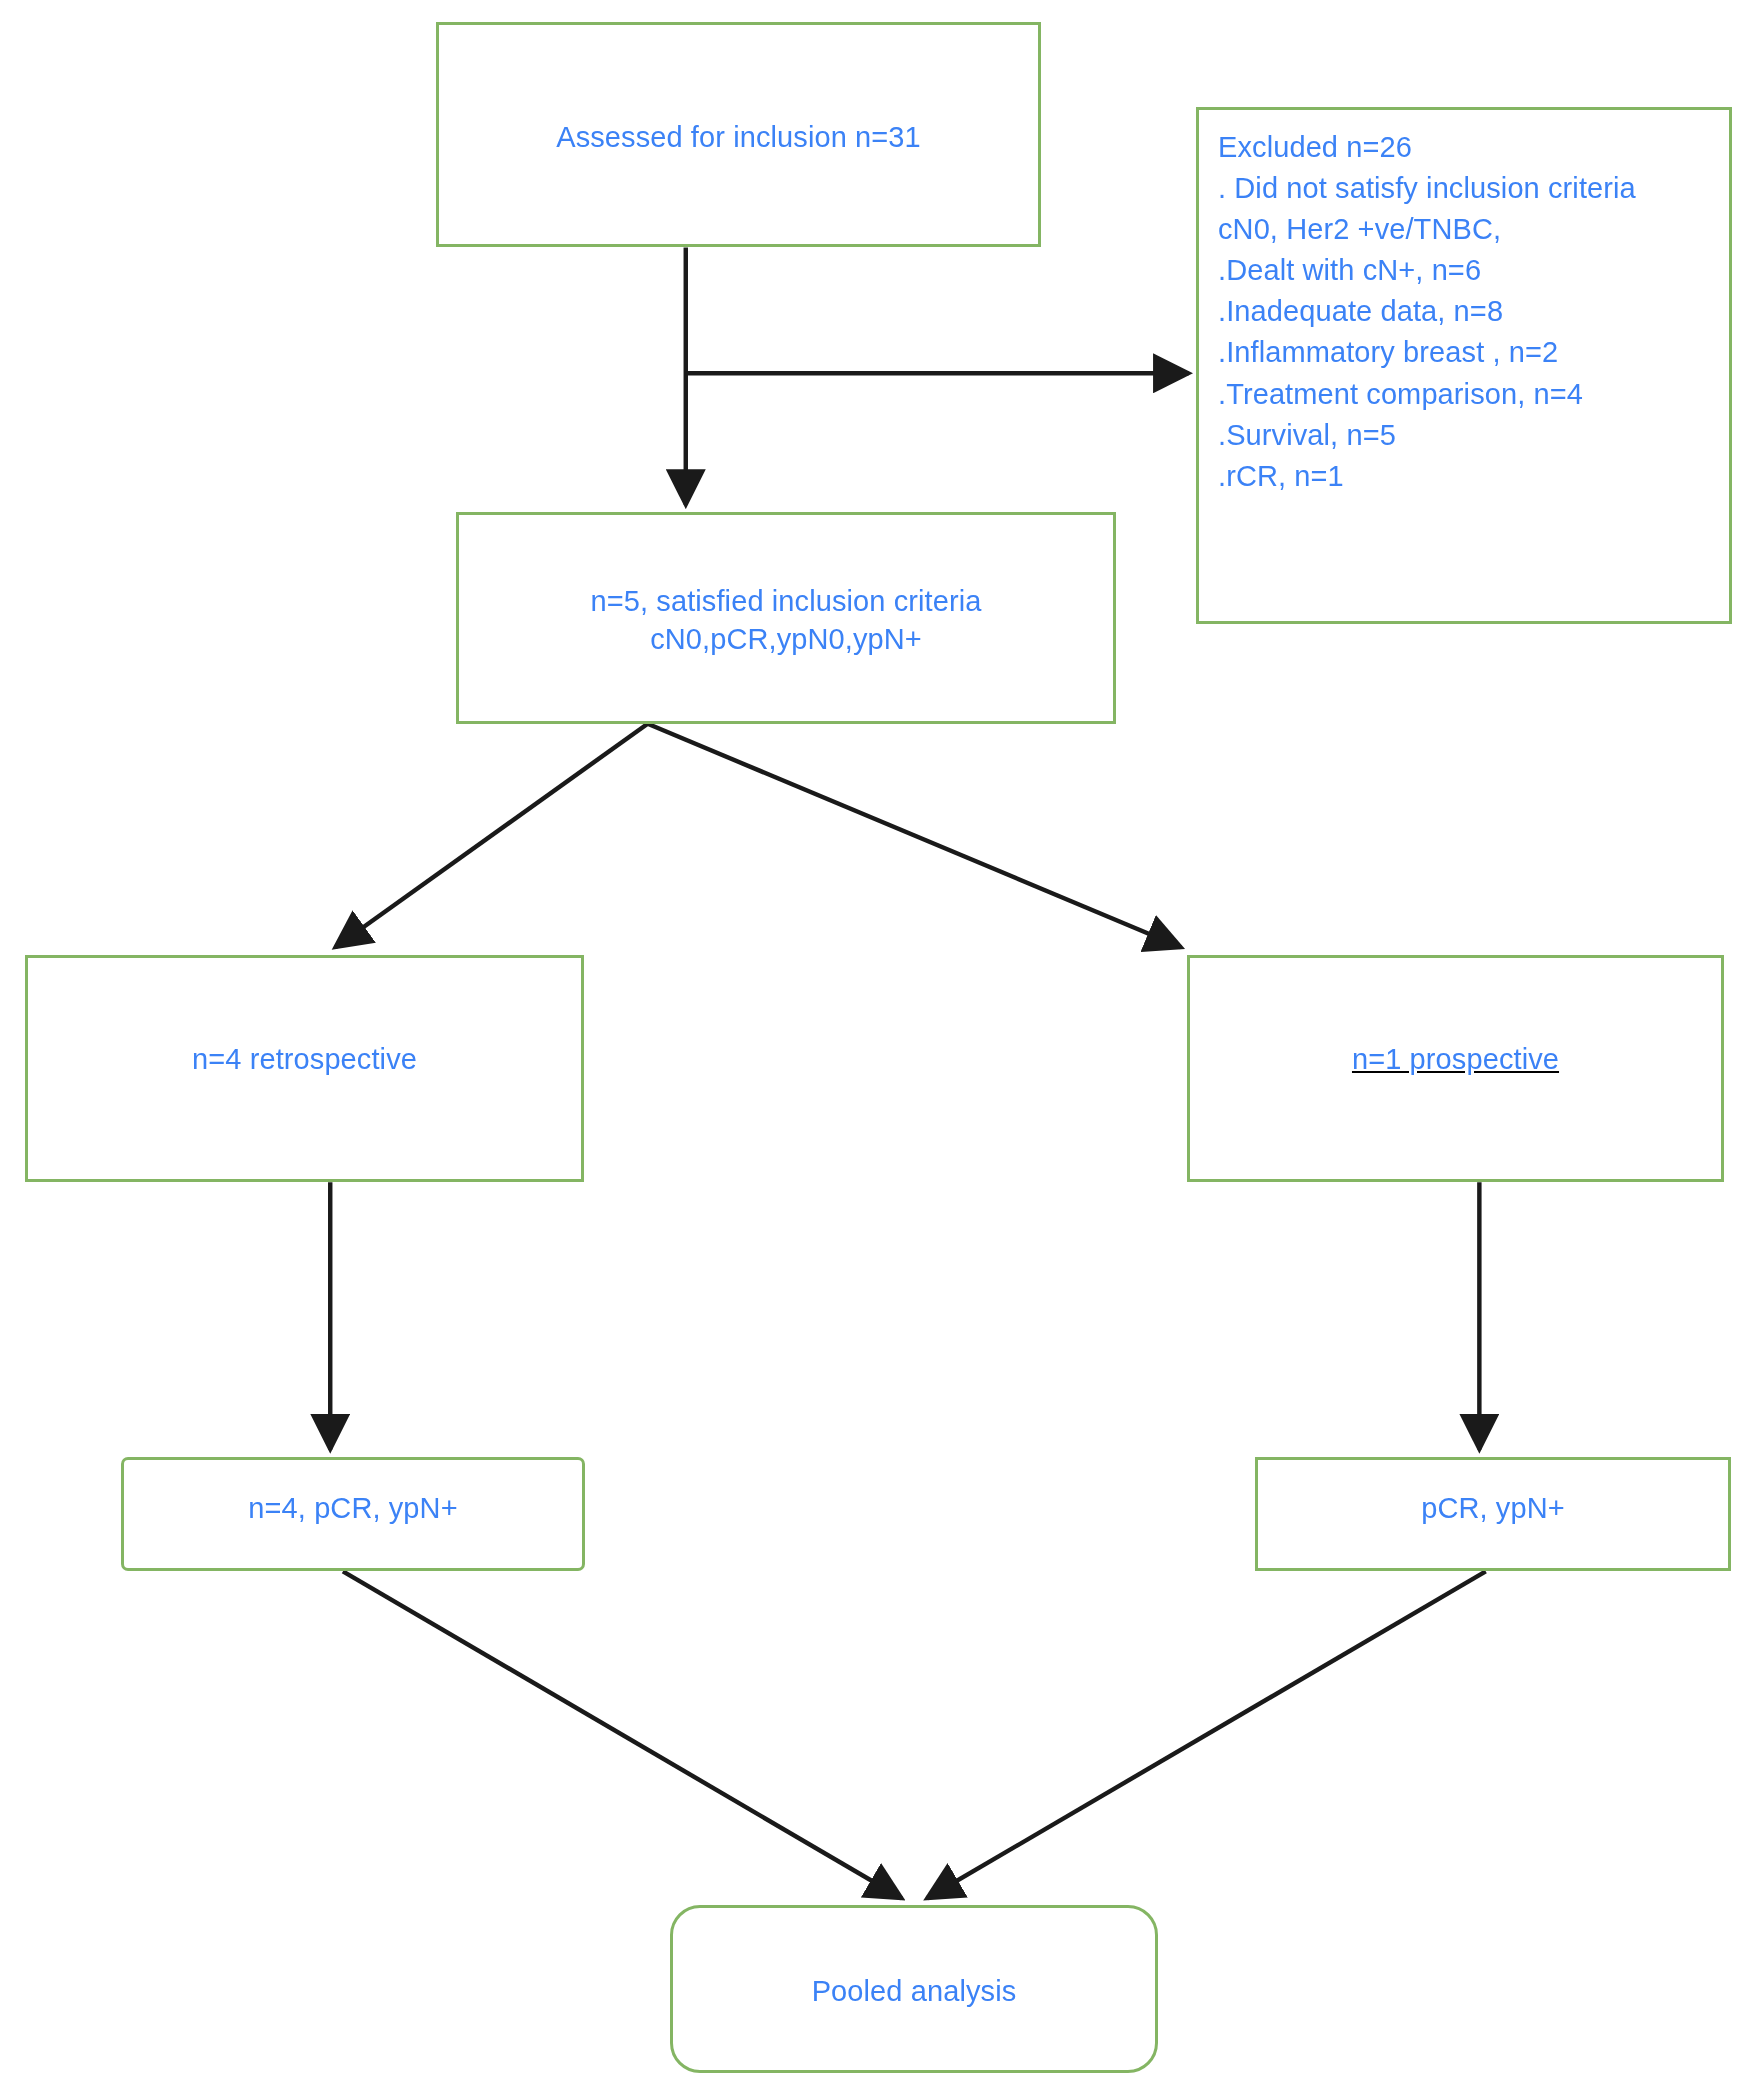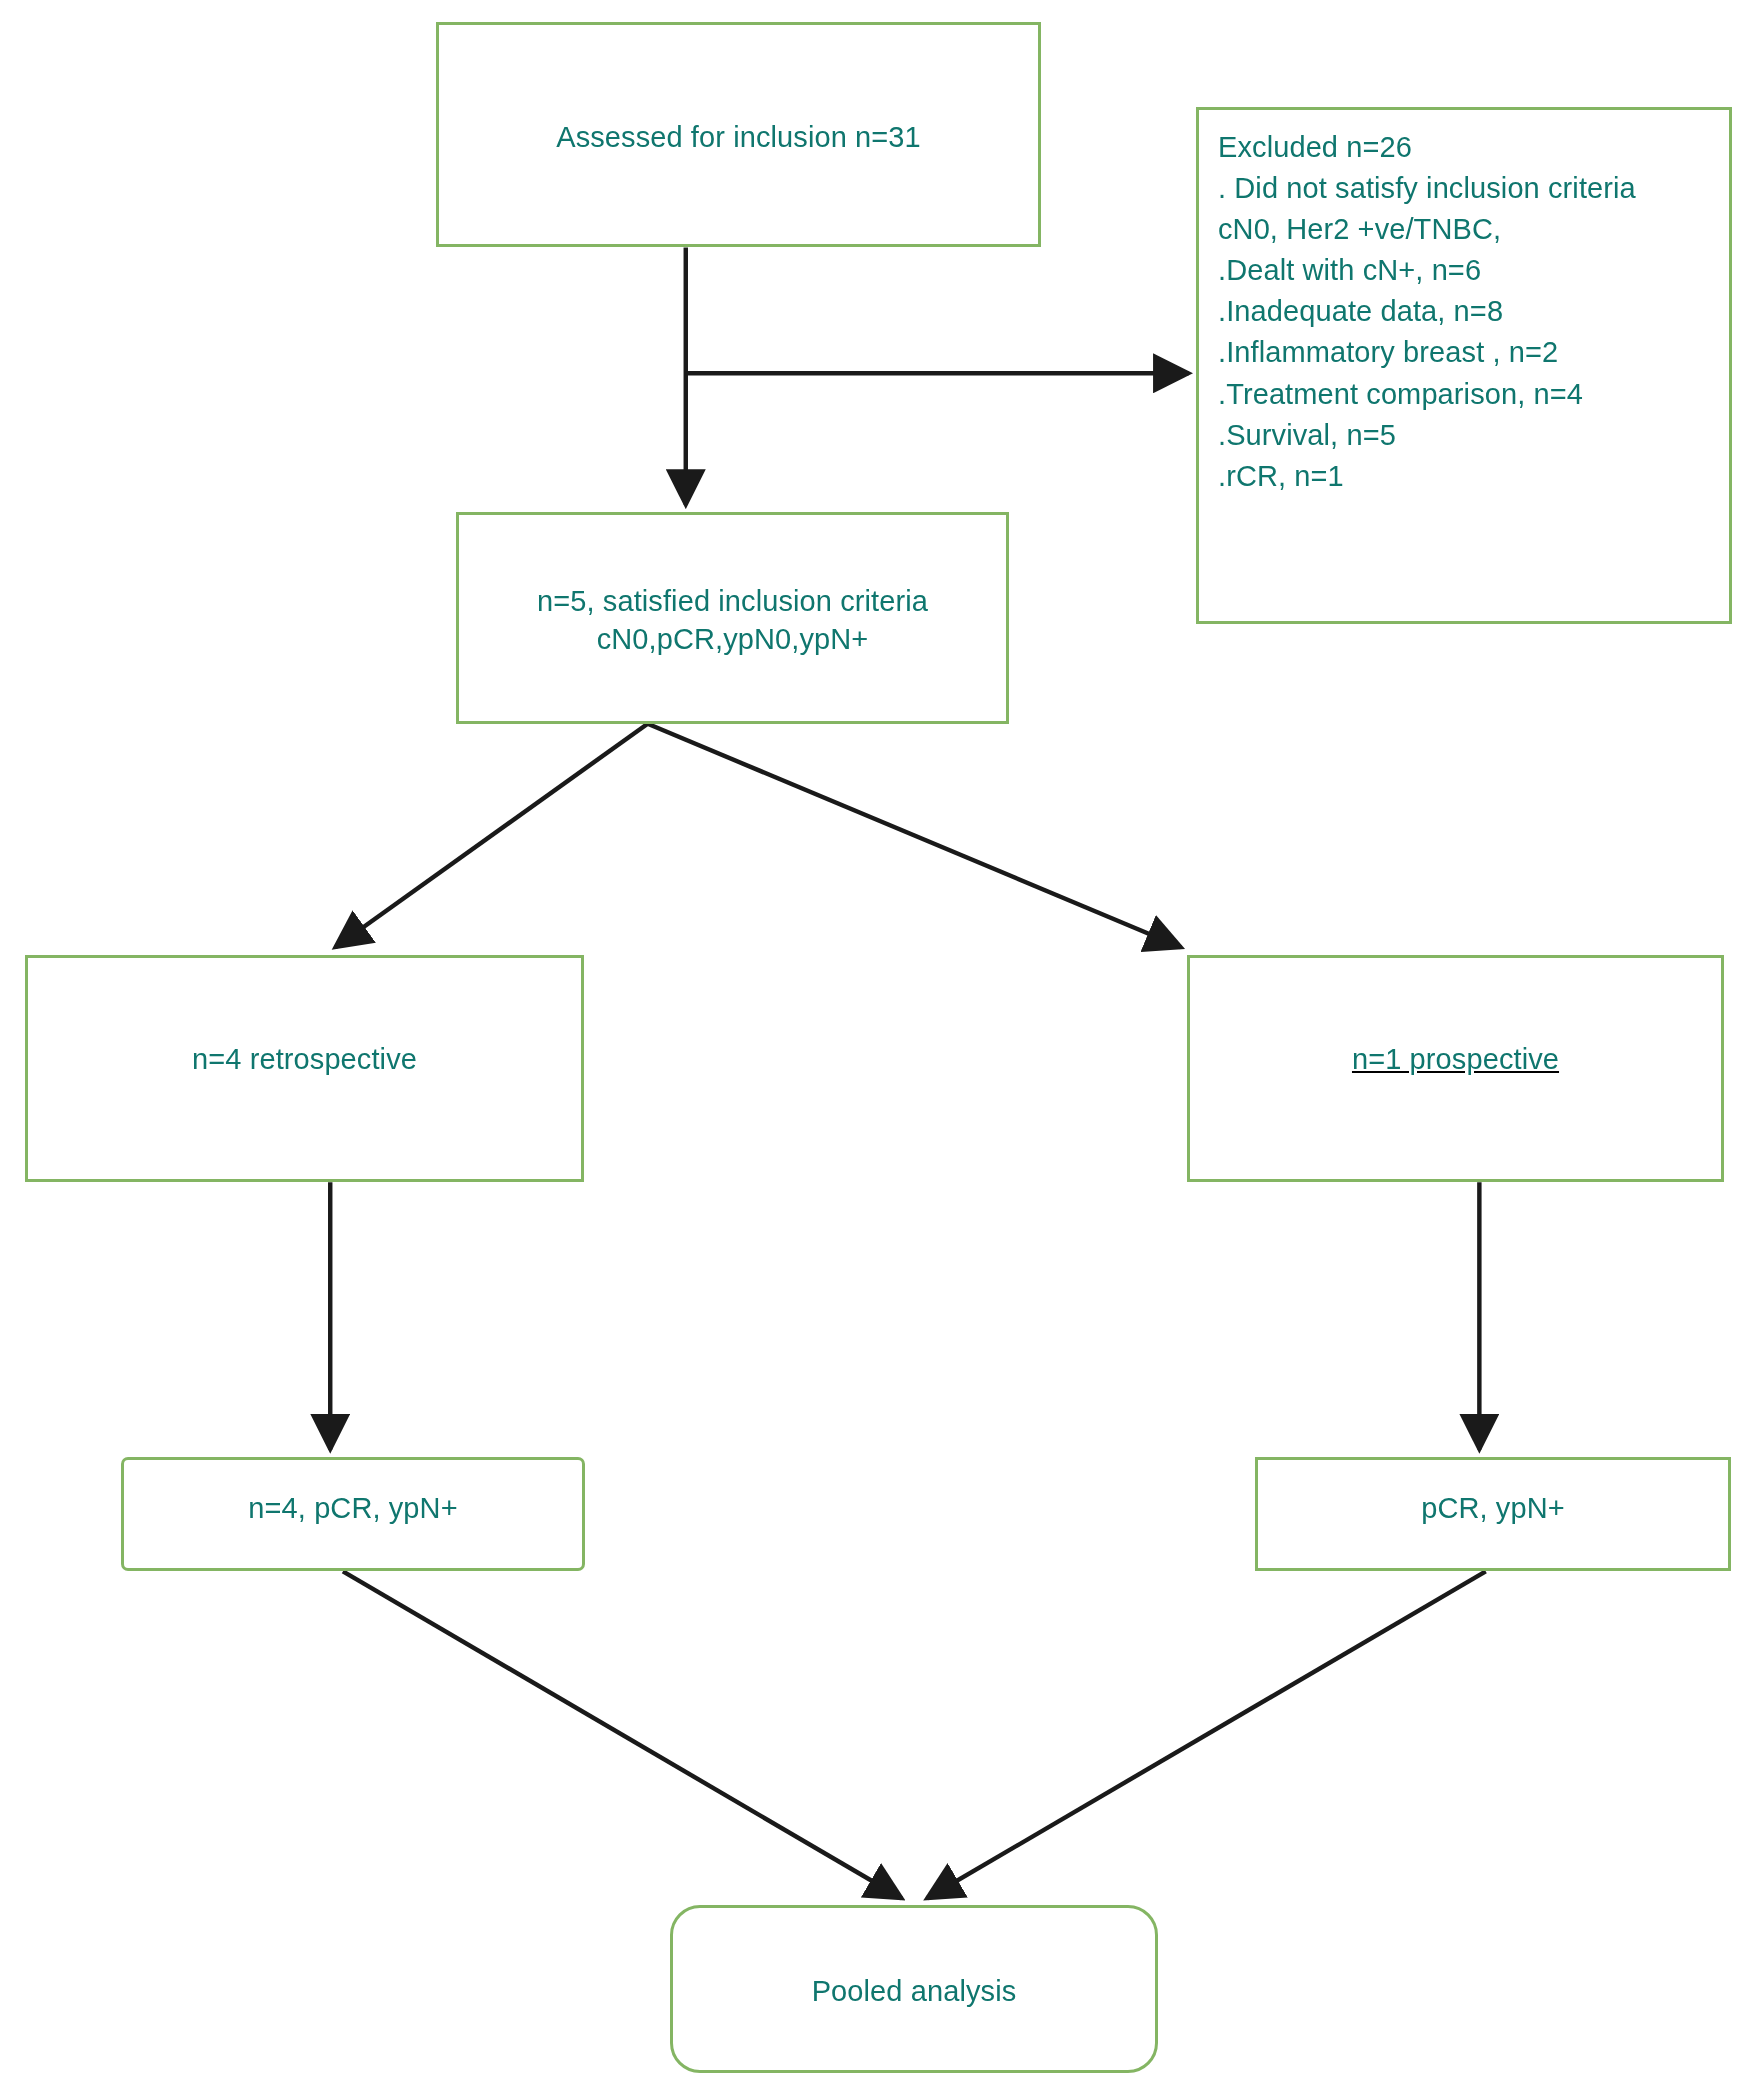--- a/index.html
+++ b/index.html
@@ -20,41 +20,41 @@
     position: absolute;
     box-sizing: border-box;
     background: #ffffff;
     border: 3.2px solid #84b563;
     display: flex;
     align-items: center;
     justify-content: center;
     z-index: 2;
   }
   .node .label {
-    color: #0f766e;
+    color: #3b82f6;
     font-size: 29px;
     line-height: 1.30;
     text-align: center;
     white-space: pre-line;
     letter-spacing: 0.1px;
   }
   .node.left-align {
     justify-content: flex-start;
     align-items: flex-start;
   }
   .node.left-align .label {
     text-align: left;
     padding: 16.5px 0 0 19px;
     line-height: 1.42;
   }
   
   #node-assessed   { left: 436px;  top: 22px;   width: 605px; height: 225px; }
   #node-assessed .label { transform: translateY(2.5px); }
   #node-excluded   { left: 1196px; top: 107px;  width: 536px; height: 517px; }
-  #node-included   { left: 456px;  top: 512px;  width: 553px; height: 212px; align-items: center; }
+  #node-included   { left: 456px;  top: 512px;  width: 660px; height: 212px; align-items: center; }
   #node-included .label { transform: translateY(2.5px); }
   #node-retro      { left: 25px;   top: 955px; width: 559px; height: 227px; }
   #node-retro .label { transform: translateY(-9px); }
   #node-pros       { left: 1187px; top: 955px; width: 537px; height: 227px; text-decoration: underline; }
   #node-pros .label { transform: translateY(-9px); }
   #node-retro-out  { left: 121px;  top: 1457px; width: 464px; height: 114px; border-radius: 7px; }
   #node-retro-out .label { transform: translateY(-5.1px); }
   #node-pros-out   { left: 1248px; top: 1457px; width: 476px; height: 114px; margin-left: 7px; }
   #node-pros-out .label { transform: translateY(-5.1px); }
   #node-pooled     { left: 670px; top: 1905px; width: 488px; height: 168px; border-radius: 30px; }

